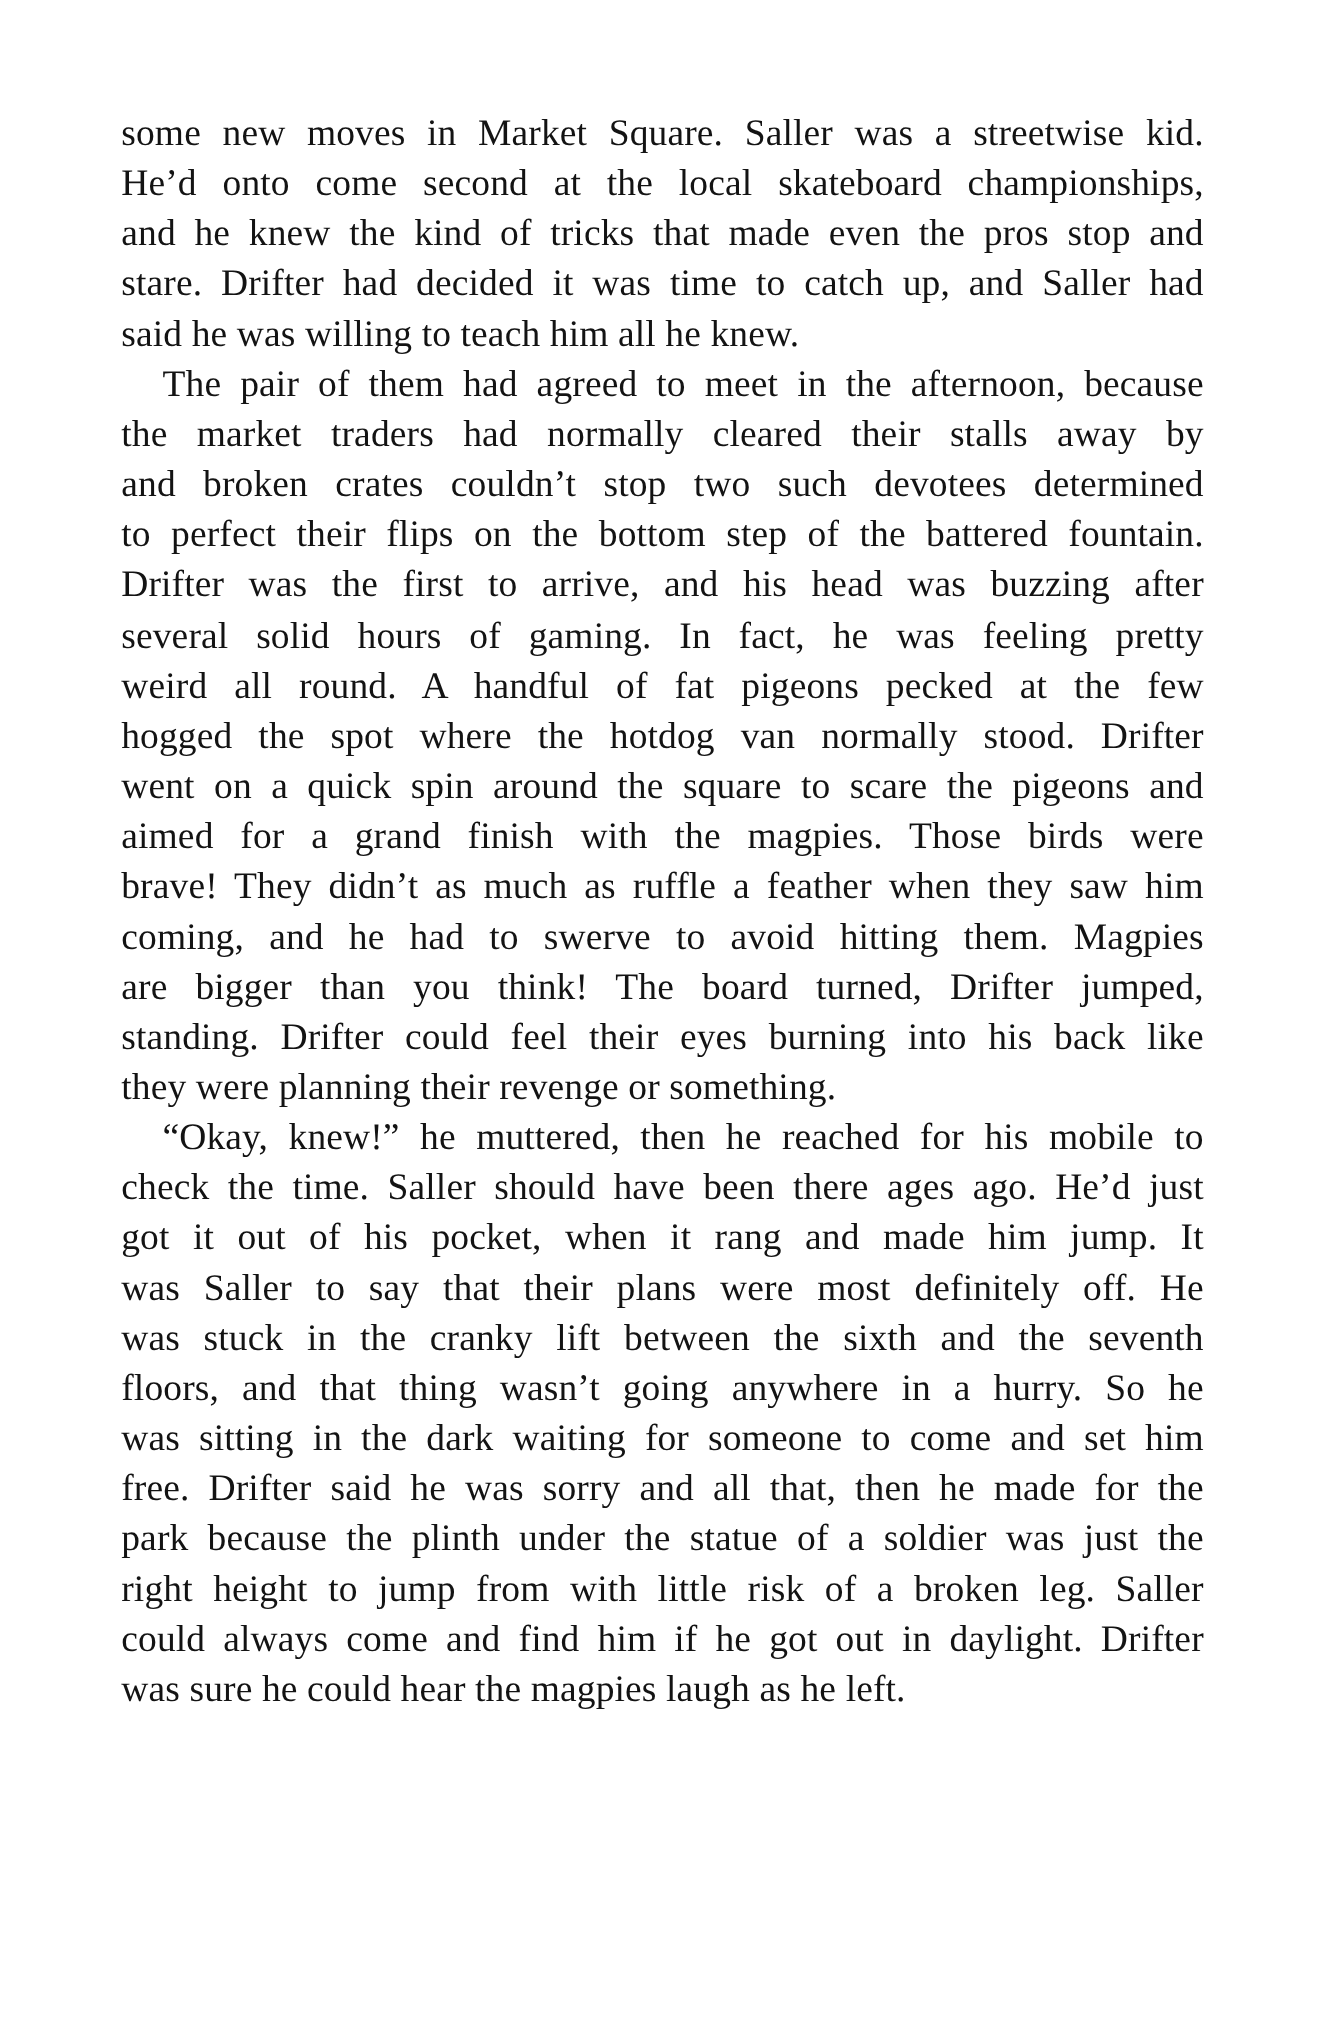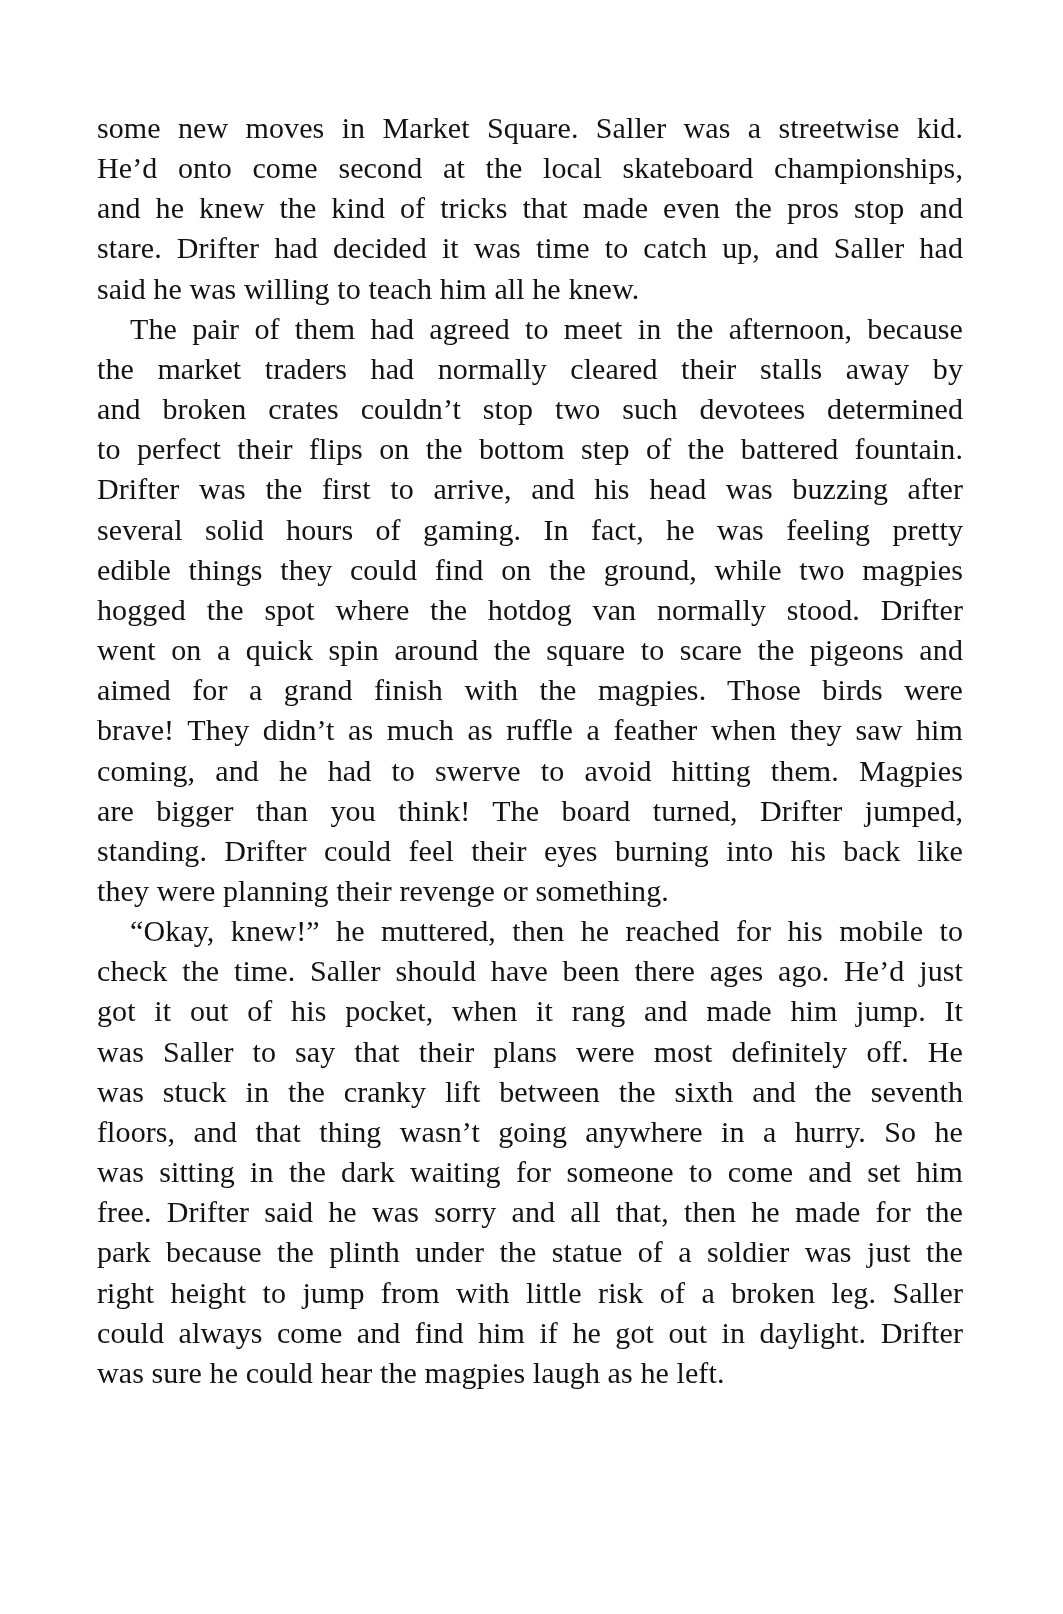--- a/index.html
+++ b/index.html
@@ -7,21 +7,20 @@
     padding: 0;
     background: #ffffff;
   }
   #page {
     position: relative;
     width: 1063px;
     height: 1398px;
     background: #ffffff;
     overflow: hidden;
     font-family: "Liberation Serif", serif;
-    margin-top: 21px;
   }
   #text-block {
     position: absolute;
     left: 97px;
     top: 87px;
     width: 866px;
     color: #131313;
     font-size: 30px;
     line-height: 40.15px;
     font-weight: 400;
@@ -62,21 +61,21 @@
         <div class="line">stare. Drifter had decided it was time to catch up, and Saller had</div>
         <div class="line para-end">said he was willing to teach him all he knew.</div>
       </div>
       <div class="para">
         <div class="line para-start indented">The pair of them had agreed to meet in the afternoon, because</div>
         <div class="line indented">the market traders had normally cleared their stalls away by</div>
         <div class="line indented">and broken crates couldn’t stop two such devotees determined</div>
         <div class="line indented">to perfect their flips on the bottom step of the battered fountain.</div>
         <div class="line indented">Drifter was the first to arrive, and his head was buzzing after</div>
         <div class="line indented">several solid hours of gaming. In fact, he was feeling pretty</div>
-        <div class="line indented">edible things they could find on the ground, while two magpies</div>
+        <div class="line indented">weird all round. A handful of fat pigeons pecked at the few</div>
         <div class="line indented">hogged the spot where the hotdog van normally stood. Drifter</div>
         <div class="line indented">went on a quick spin around the square to scare the pigeons and</div>
         <div class="line indented">aimed for a grand finish with the magpies. Those birds were</div>
         <div class="line indented">brave! They didn’t as much as ruffle a feather when they saw him</div>
         <div class="line indented">coming, and he had to swerve to avoid hitting them. Magpies</div>
         <div class="line indented">are bigger than you think! The board turned, Drifter jumped,</div>
         <div class="line indented">standing. Drifter could feel their eyes burning into his back like</div>
         <div class="line para-end indented">they were planning their revenge or something.</div>
       </div>
       <div class="para">

